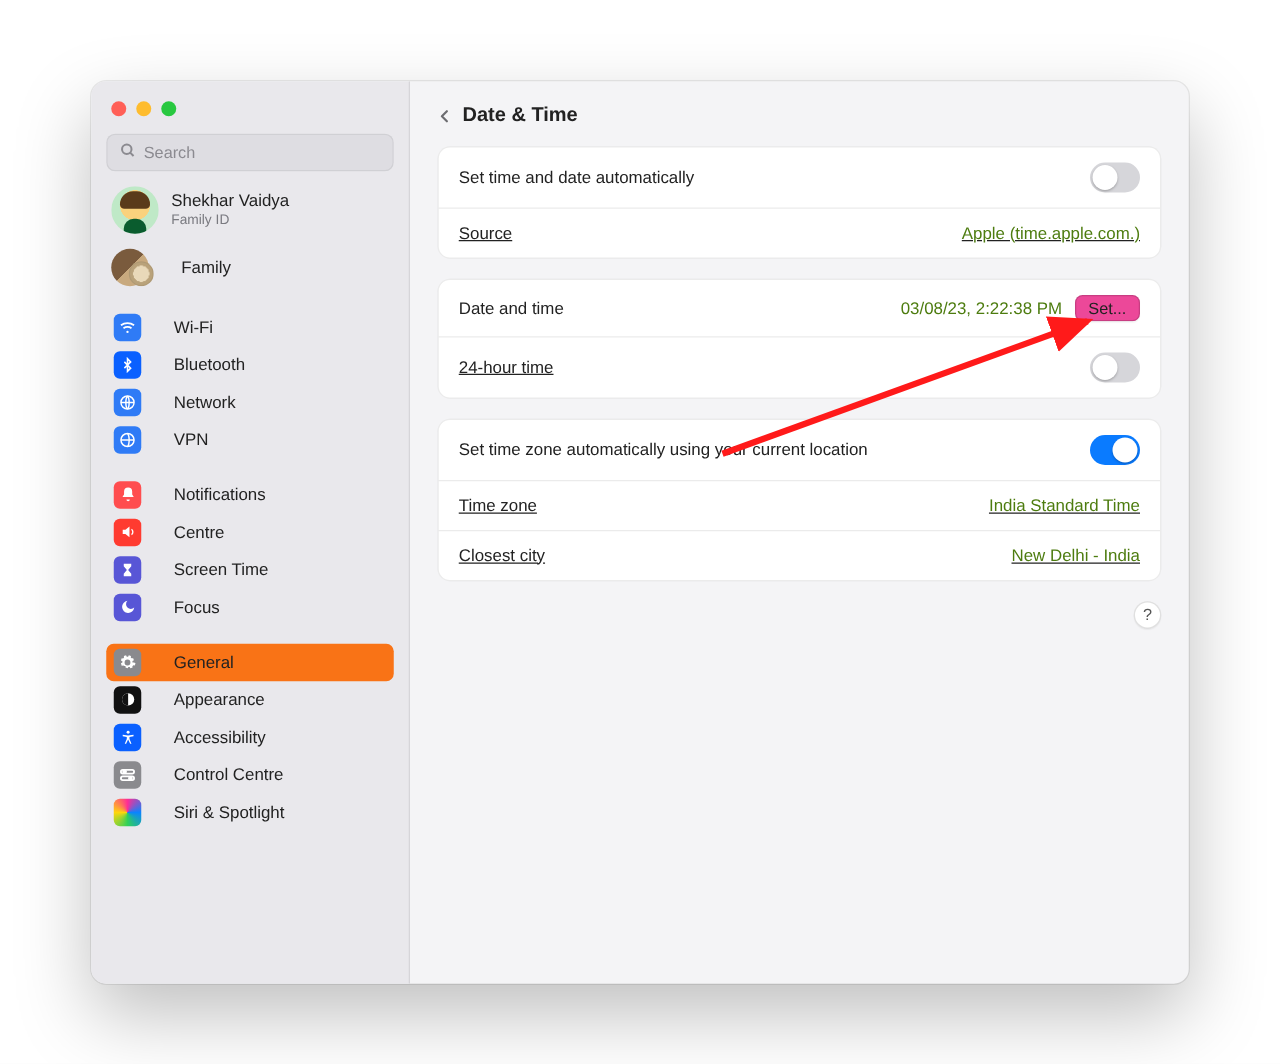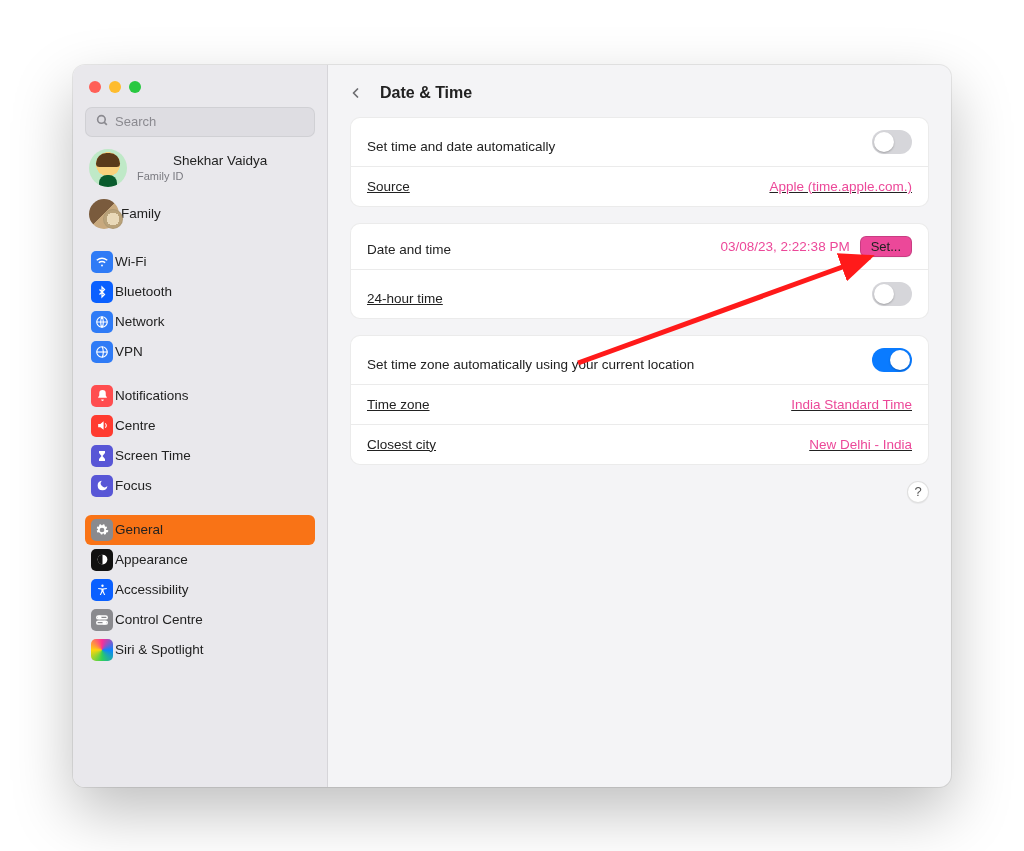--- a/index.html
+++ b/index.html
@@ -37,47 +37,47 @@
     position:relative; overflow:hidden;
   }
   .avatar::before { content:""; position:absolute; left:7px; top:4px; width:24px; height:14px; background:#5a3b1a; border-radius:12px 12px 4px 4px; }
   .avatar::after { content:""; position:absolute; left:10px; top:26px; width:18px; height:16px; background:#0a5c2e; border-radius:8px 8px 0 0; }
   .family-avatar {
     width:30px; height:30px; border-radius:50%;
     background: linear-gradient(135deg,#7a5b3d 0 50%, #c8a97e 50% 100%);
     position:relative;
   }
   .family-avatar::after { content:""; position:absolute; right:-4px; top:10px; width:18px; height:18px; border-radius:50%; background: radial-gradient(circle,#e9d9b9 0 50%, #b9a27a 51% 100%); border:1px solid rgba(0,0,0,.05); }
-  .name { font-size:13.5px; color:#222; font-weight:500; line-height:1.2;margin-left:36px; }
+  .name { font-size:13.5px; color:#222; font-weight:500; line-height:1.2; }
   .subname { font-size:11px; color:#7a7a80; }
-  .side-item { display:flex; align-items:center; gap:2px; padding:4px 6px; border-radius:6px; font-size:13.5px; color:#222; }
+  .side-item { display:flex; align-items:center; gap:26px; padding:4px 6px; border-radius:6px; font-size:13.5px; color:#222; }
   .side-item .icon { width:22px; height:22px; border-radius:5px; display:flex; align-items:center; justify-content:center; color:#fff; font-size:13px; flex:0 0 22px; }
   .side-item.selected { background:#f97316; }
   .group-gap { height:14px; }
   .icon.blue { background:#2f7bf6; }
   .icon.blue2 { background:#0a60ff; }
   .icon.globe { background:#2f7bf6; }
   .icon.red { background:#ff4d4f; }
   .icon.darkred { background:#ff3b30; }
   .icon.purple { background:#5856d6; }
   .icon.hourglass { background:#5856d6; }
   .icon.gray { background:#8a8a8e; }
   .icon.black { background:#111; color:#fff; }
   .icon.siri { background: conic-gradient(#ff2d95, #0a84ff, #30d158, #ffd60a, #ff2d95); }
   .content { flex:1; padding:16px 22px 22px 22px; display:flex; flex-direction:column; position:relative; }
-  .header { display:flex; align-items:center; gap:10px; padding:2px 0 14px 0; }
+  .header { display:flex; align-items:center; padding:2px 0 14px 0; }
   .back { width:20px; height:20px; color:#6c6c70; display:flex; align-items:center; }
   .title { font-size:16px; font-weight:700; color:#222; }
   .group {
     background:#fff; border:1px solid rgba(0,0,0,.08); border-radius:10px;
     margin-bottom:16px;
   }
-  .row { display:flex; align-items:flex-end; justify-content:space-between; padding:12px 16px; font-size:13.5px; color:#222; }
+  .row { display:flex; align-items:center; justify-content:space-between; padding:12px 16px; font-size:13.5px; color:#222; }
   .row + .row { border-top:1px solid rgba(0,0,0,.08);text-decoration:underline; }
-  .muted { color:#ec4899; font-size:13.5px; }
+  .muted { color:#4d7c0f; font-size:13.5px; }
   .toggle { width:40px; height:24px; border-radius:12px; background:#d6d6da; position:relative; }
   .toggle::after { content:""; position:absolute; top:2px; left:2px; width:20px; height:20px; border-radius:50%; background:#fff; box-shadow:0 1px 2px rgba(0,0,0,.25); }
   .toggle.on { background:#0a7bff; }
   .toggle.on::after { left:18px; }
   .setbtn { background:#ec4899; border:1px solid rgba(0,0,0,.15); border-radius:6px; padding:2px 10px; font-size:13px; color:#222; box-shadow:0 1px 1px rgba(0,0,0,.04); }
   .helpbtn { width:22px; height:22px; border-radius:50%; background:#fff; border:1px solid rgba(0,0,0,.12); color:#555; font-size:13px; display:flex; align-items:center; justify-content:center; align-self:flex-end; box-shadow:0 1px 1px rgba(0,0,0,.05); }
   .arrow { position:absolute; pointer-events:none; }
   svg { overflow:visible; }
 </style>
 </head>

